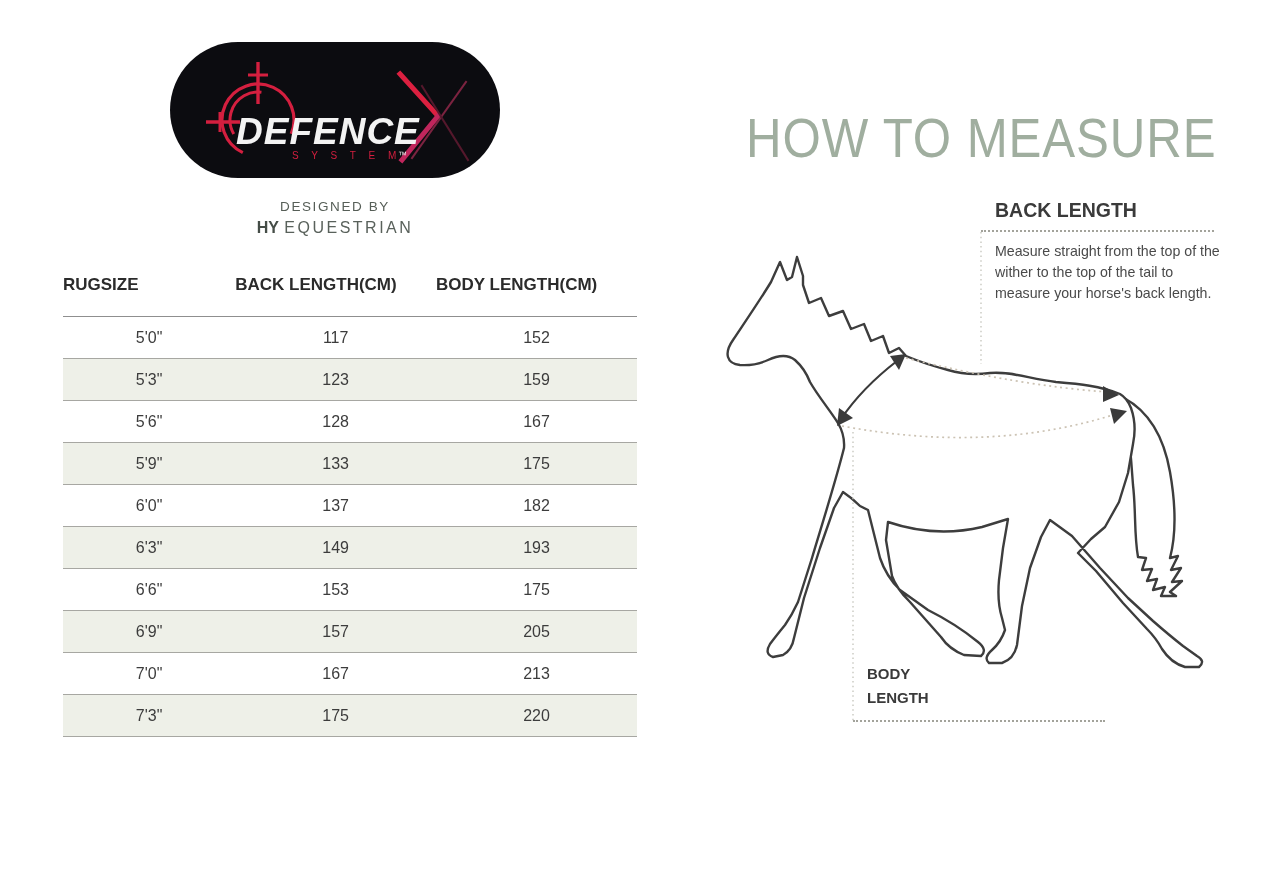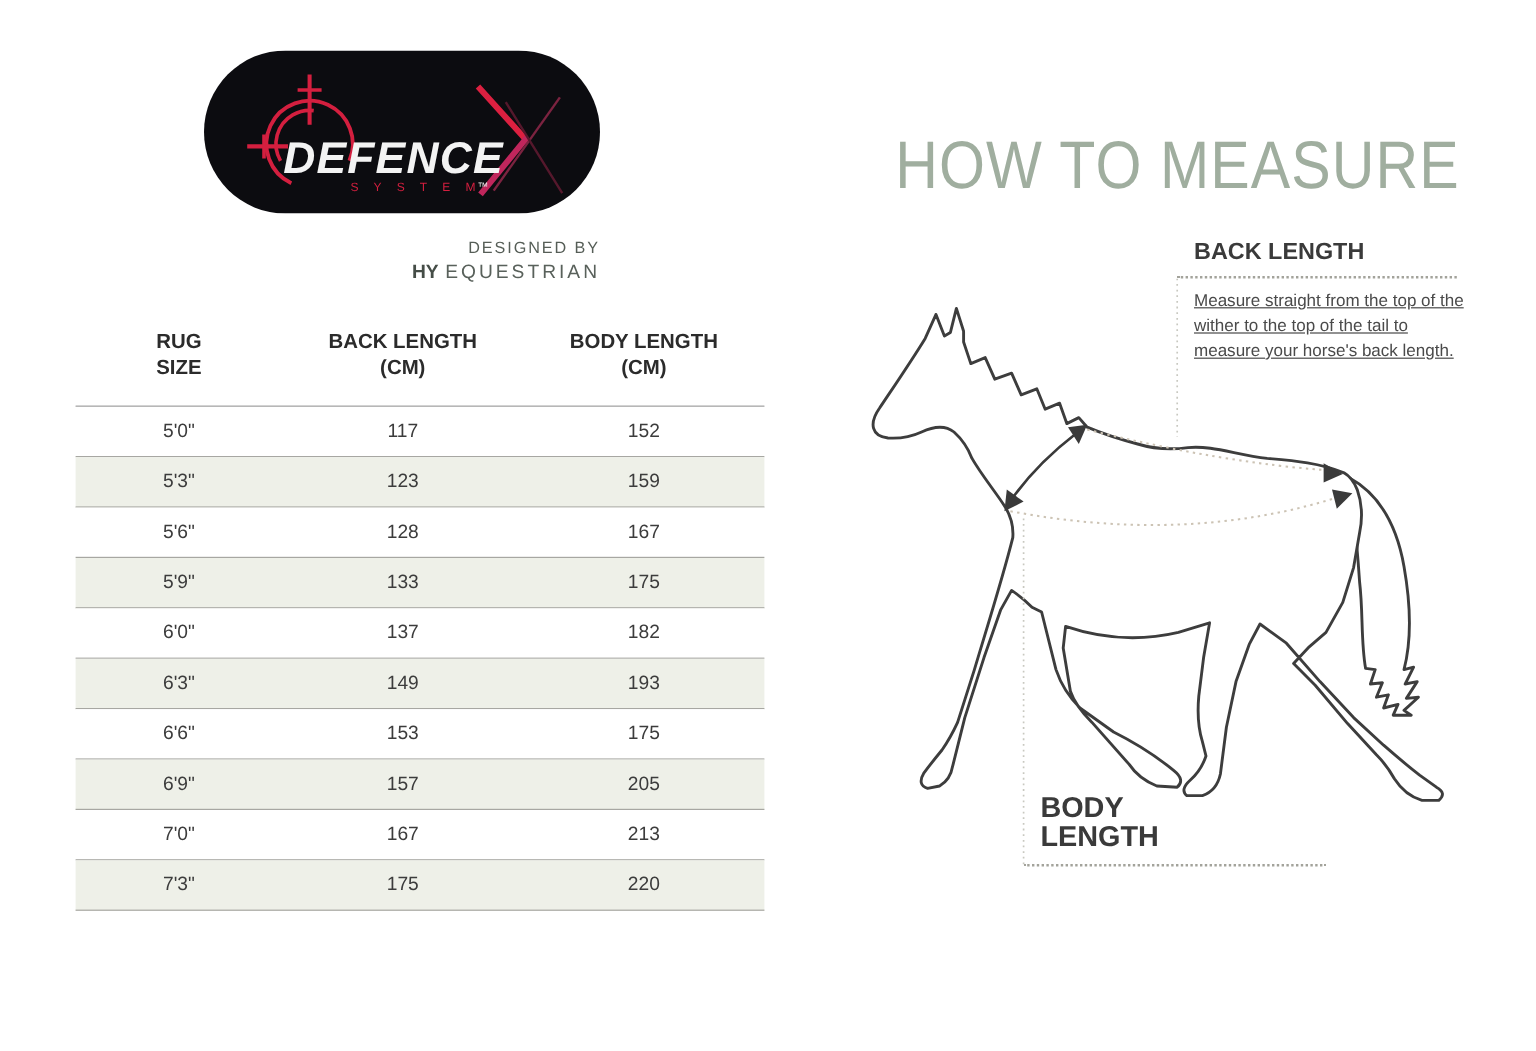--- a/index.html
+++ b/index.html
@@ -7,56 +7,56 @@
     width:1280px;height:876px;position:relative;overflow:hidden;
     background:#ffffff;
     font-family:"Liberation Sans", sans-serif;
     color:var(--ink,#3a3a3a);
   }
   .abs{position:absolute;}
 
   
   #logo-svg{left:170px;top:42px;width:330px;height:136px;}
 
-  #designed-by{left:170px;top:199px;width:330px;text-align:right;}
+  #designed-by{left:170px;top:199px;width:330px;text-align:center;}
   #designed-by .line1{font-size:13.5px;letter-spacing:1.6px;color:#565e57;}
   #designed-by .line2{margin-top:5px;font-size:16px;color:#454d47;letter-spacing:1px;}
   #designed-by .line2 b{font-weight:bold;letter-spacing:0;}
   #designed-by .line2 span.rest{font-weight:normal;color:#59615b;letter-spacing:2.5px;}
 
   
   #size-table{left:63px;top:274px;width:574px;}
   .thead{display:flex;font-weight:bold;font-size:17px;line-height:22px;
          color:#2b2b2b;text-align:center;padding-bottom:20px;}
-  .thead .hc{display:flex;flex-direction:column;justify-content:flex-start;}
+  .thead .hc{display:flex;flex-direction:row;justify-content:flex-start;}
   .c0{width:30%;} .c1{width:35%;} .c2{width:35%;}
   .tbody{border-top:1px solid #8f8f8f;}
   .trow{display:flex;height:41px;align-items:center;text-align:center;
         font-size:16px;color:#3c3c3c;border-bottom:1px solid #a7a7a2;background:#fff;}
   .trow.tint{background:var(--row-tint,#eef0e8);}
   .tcell{display:block;}
 
   
   #guide-title{left:746px;top:110px;width:520px;
     font-size:56px;line-height:56px;color:var(--sage,#a0ae9f);
     letter-spacing:1px;transform:scaleX(0.88);transform-origin:left top;white-space:nowrap;}
 
   #horse-svg{left:700px;top:232px;width:560px;height:508px;z-index:1;}
 
   .note{z-index:2;}
   .note h3{margin:0;font-weight:bold;color:#3a3a3a;}
-  .note p{margin:0;font-size:14.2px;line-height:21px;color:#4a4a4a;text-decoration:underline;}
+  .note p{margin:0;font-size:14.2px;line-height:21px;color:#4a4a4a;}
   .dotted{border-bottom:2px dotted #a3a39b;}
 
   #back-note{left:981px;top:199px;width:233px;}
   #back-note h3{font-size:19.5px;line-height:22px;padding:0 0 9px 14px;}
   #back-note p{padding:9px 0 0 14px;width:225px;}
 
   #body-note{left:853px;top:662px;width:252px;}
-  #body-note h3{font-size:24px;line-height:24px;padding:0 0 10px 14px;}
+  #body-note h3{font-size:15px;line-height:24px;padding:0 0 10px 14px;}
   #body-note p{padding:9px 0 0 14px;width:240px;}
 </style>
 </head>
 <body>
 
 <svg id="logo-svg" class="abs" viewBox="0 0 330 136">
   <rect x="0" y="0" width="330" height="136" rx="68" fill="#0c0c10"></rect>
 
   <g stroke="#d41f3f" fill="none">
     <circle cx="88" cy="78" r="36" stroke-width="3.2" stroke-dasharray="168 60" transform="rotate(115 88 78)"></circle>

